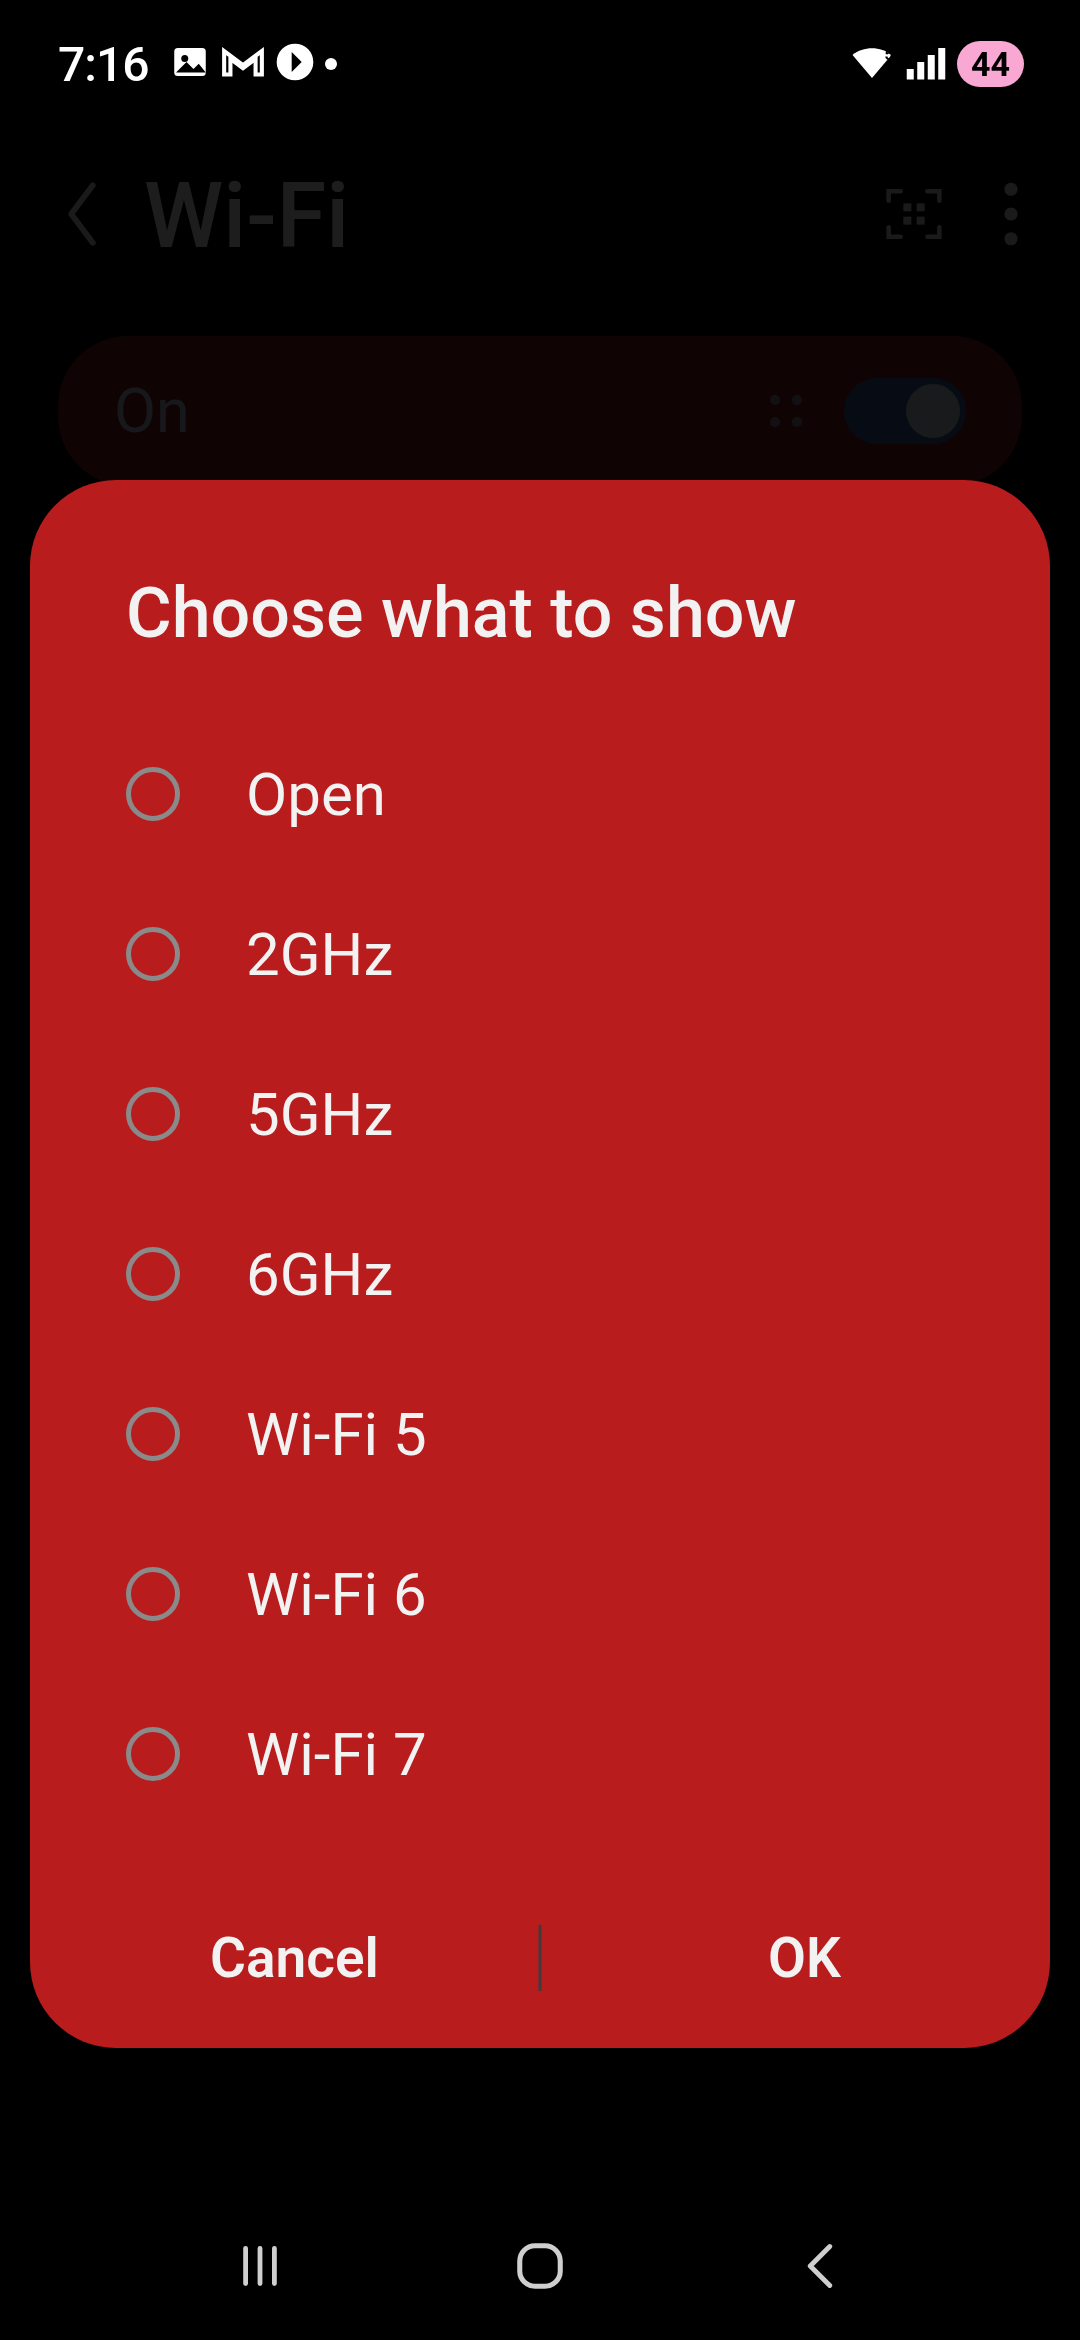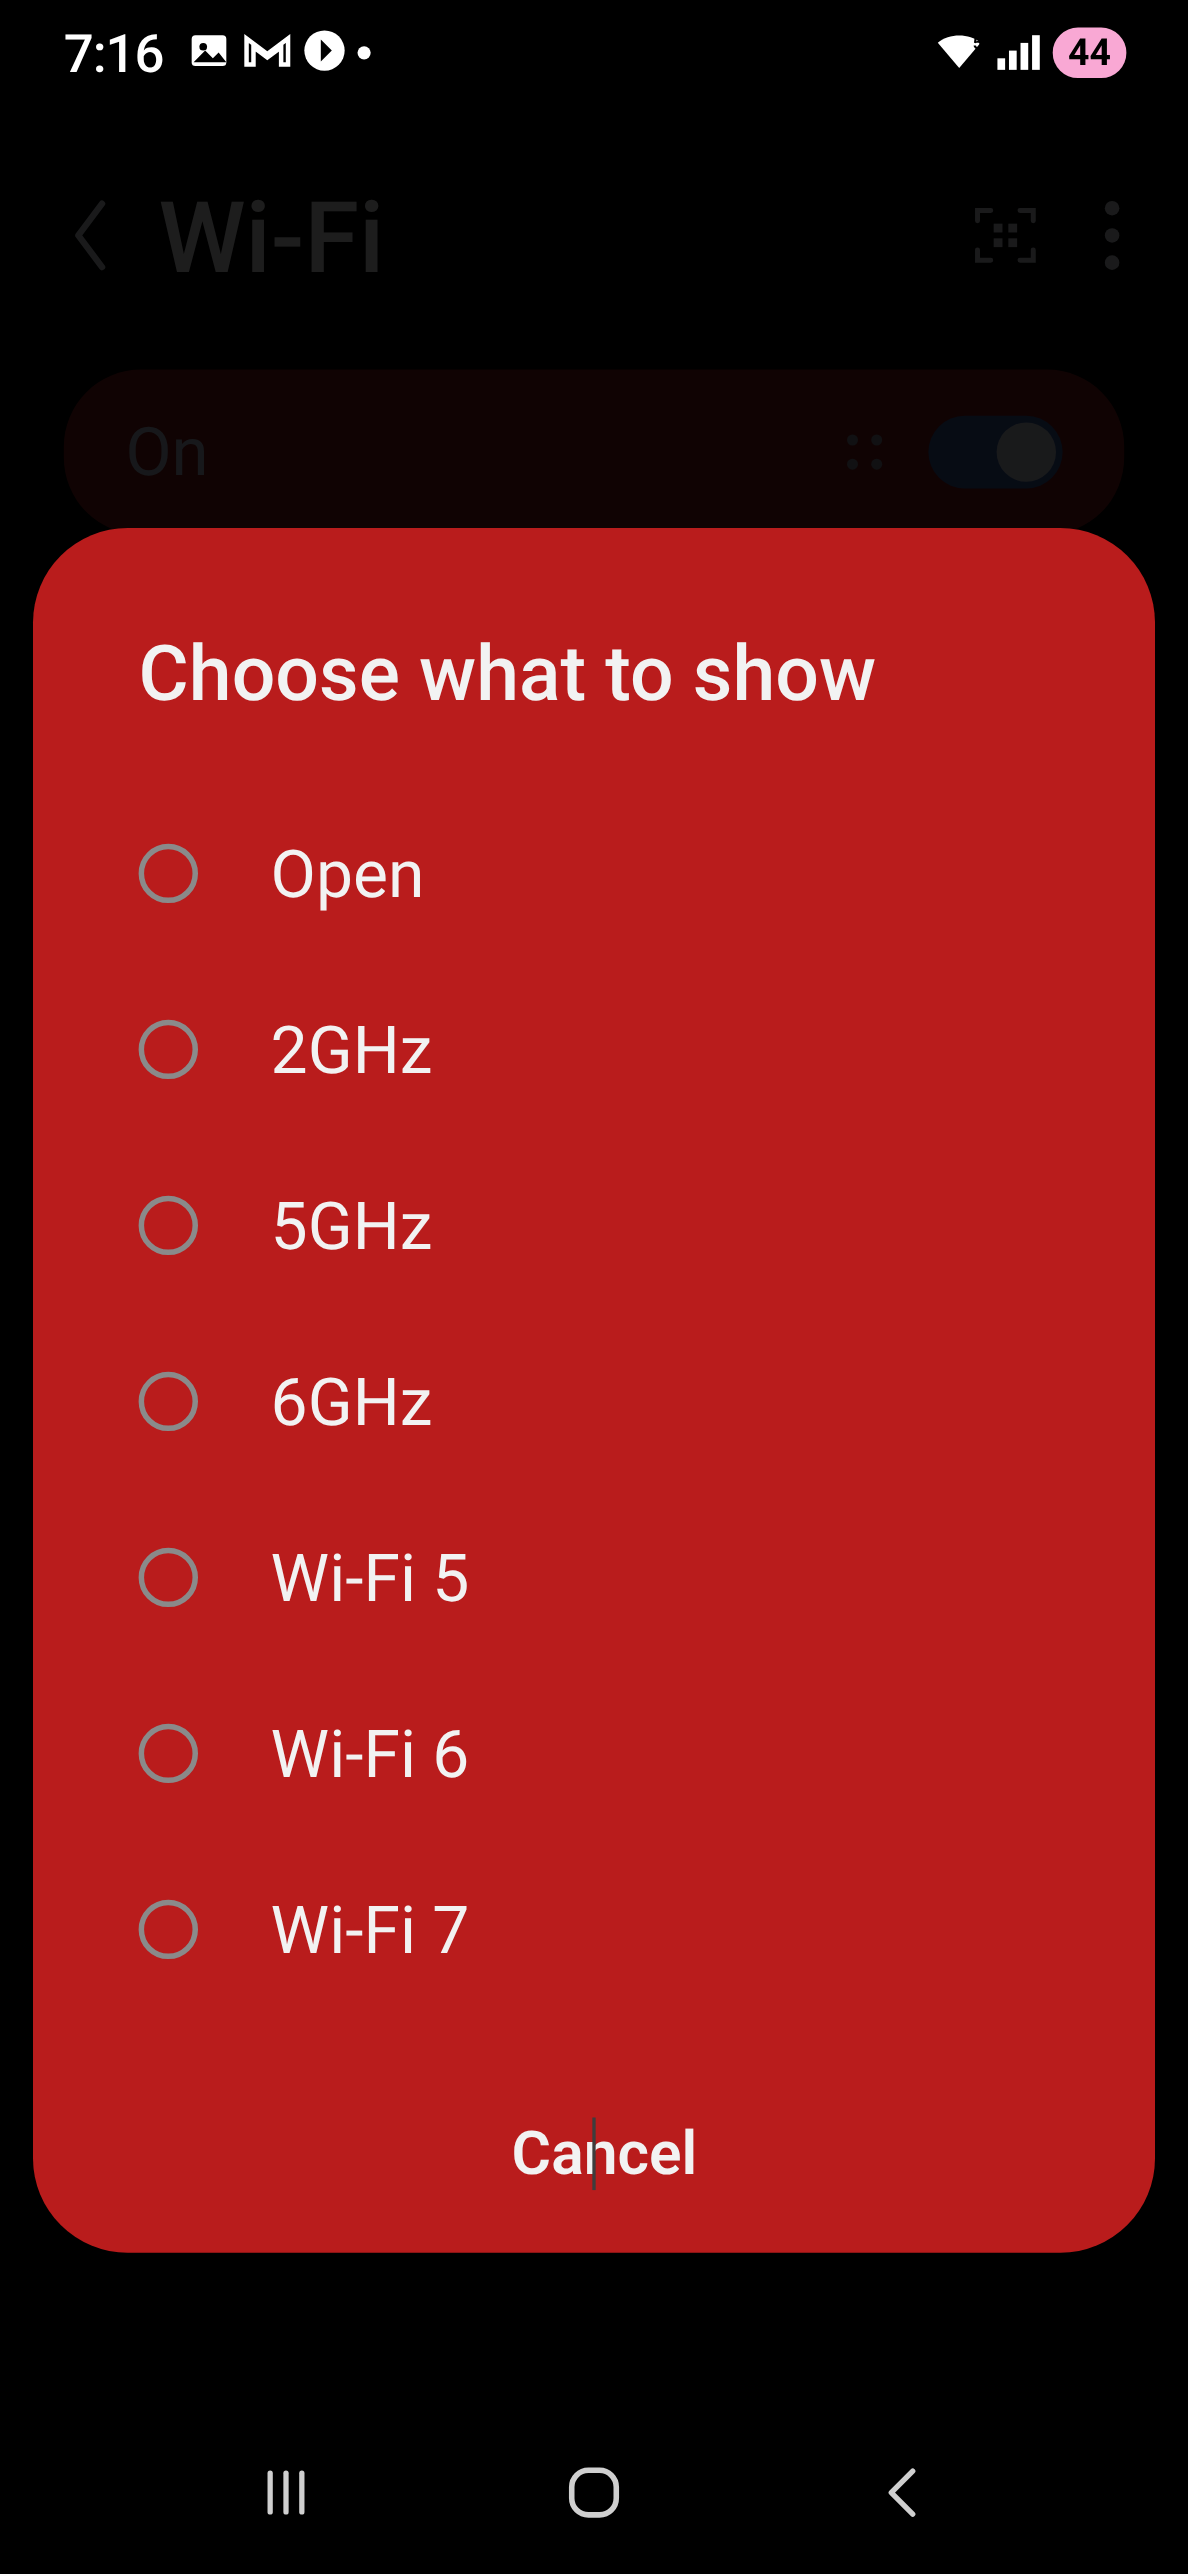--- a/index.html
+++ b/index.html
@@ -1,19 +1,19 @@
 <!DOCTYPE html>
 <html><head>
   <meta charset="utf-8">
   <style>
     * { margin:0; padding:0; box-sizing:border-box; -webkit-font-smoothing:antialiased; }
     html,body { width:1080px; height:2340px; background:#000; font-family:-apple-system,Roboto,"Segoe UI",sans-serif; color:#fff; overflow:hidden; position:relative; }
 
     
-    .statusbar { position:absolute; top:0; left:0; right:0; height:96px; display:flex; align-items:center; justify-content:space-between; padding:0 56px 0 58px; }
+    .statusbar { position:absolute; top:16px; left:0; right:0; height:96px; display:flex; align-items:center; justify-content:space-between; padding:0 56px 0 58px; }
     .status-left { display:flex; align-items:center; gap:14px; }
     .status-time { font-size:48px; font-weight:500; letter-spacing:-1px; color:#fff; }
     .status-icons-left { display:flex; align-items:center; gap:10px; margin-left:6px; }
     .status-right { display:flex; align-items:center; gap:10px; }
     .battery-pill { background:#f9a8d4; color:#000; border-radius:26px; padding:3px 14px; font-size:34px; font-weight:700; display:flex; align-items:center; }
     .st-dot { width:12px; height:12px; border-radius:50%; background:#fff; }
 
     
     .backdrop { position:absolute; inset:0; background:#000; }
     .page { position:absolute; top:96px; left:0; right:0; bottom:0; filter:brightness(0.28); }
@@ -172,20 +172,21 @@
       <span class="radio"></span>
       <span class="option-label">Wi-Fi 6</span>
     </div>
     <div class="option">
       <span class="radio"></span>
       <span class="option-label">Wi-Fi 7</span>
     </div>
   </div>
   <div class="dialog-actions">
     <div class="action-btn">Cancel</div>
+    <div class="action-btn">OK</div>
   </div>
 </div>
 
 <div class="navbar">
   <span class="nav-item">
     <svg width="56" height="48" viewBox="0 0 30 30" stroke="#cfcfcf" stroke-width="3" stroke-linecap="round">
         <line x1="6" y1="4" x2="6" y2="26"></line>
         <line x1="15" y1="4" x2="15" y2="26"></line>
         <line x1="24" y1="4" x2="24" y2="26"></line>
       </svg>

